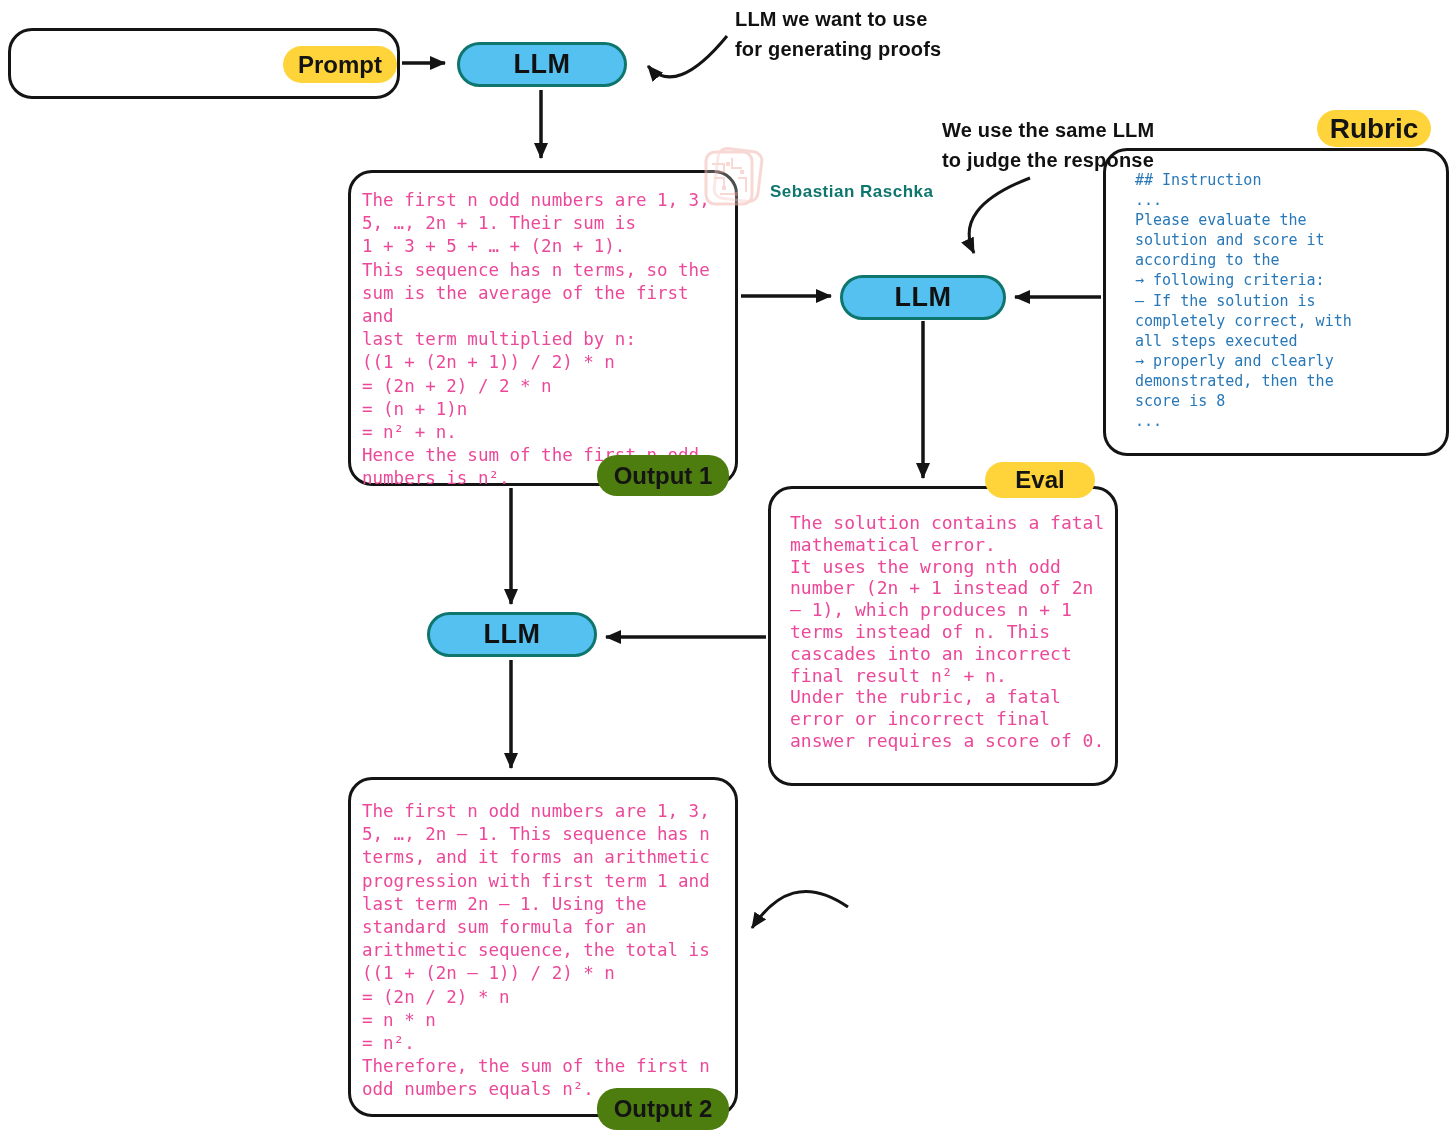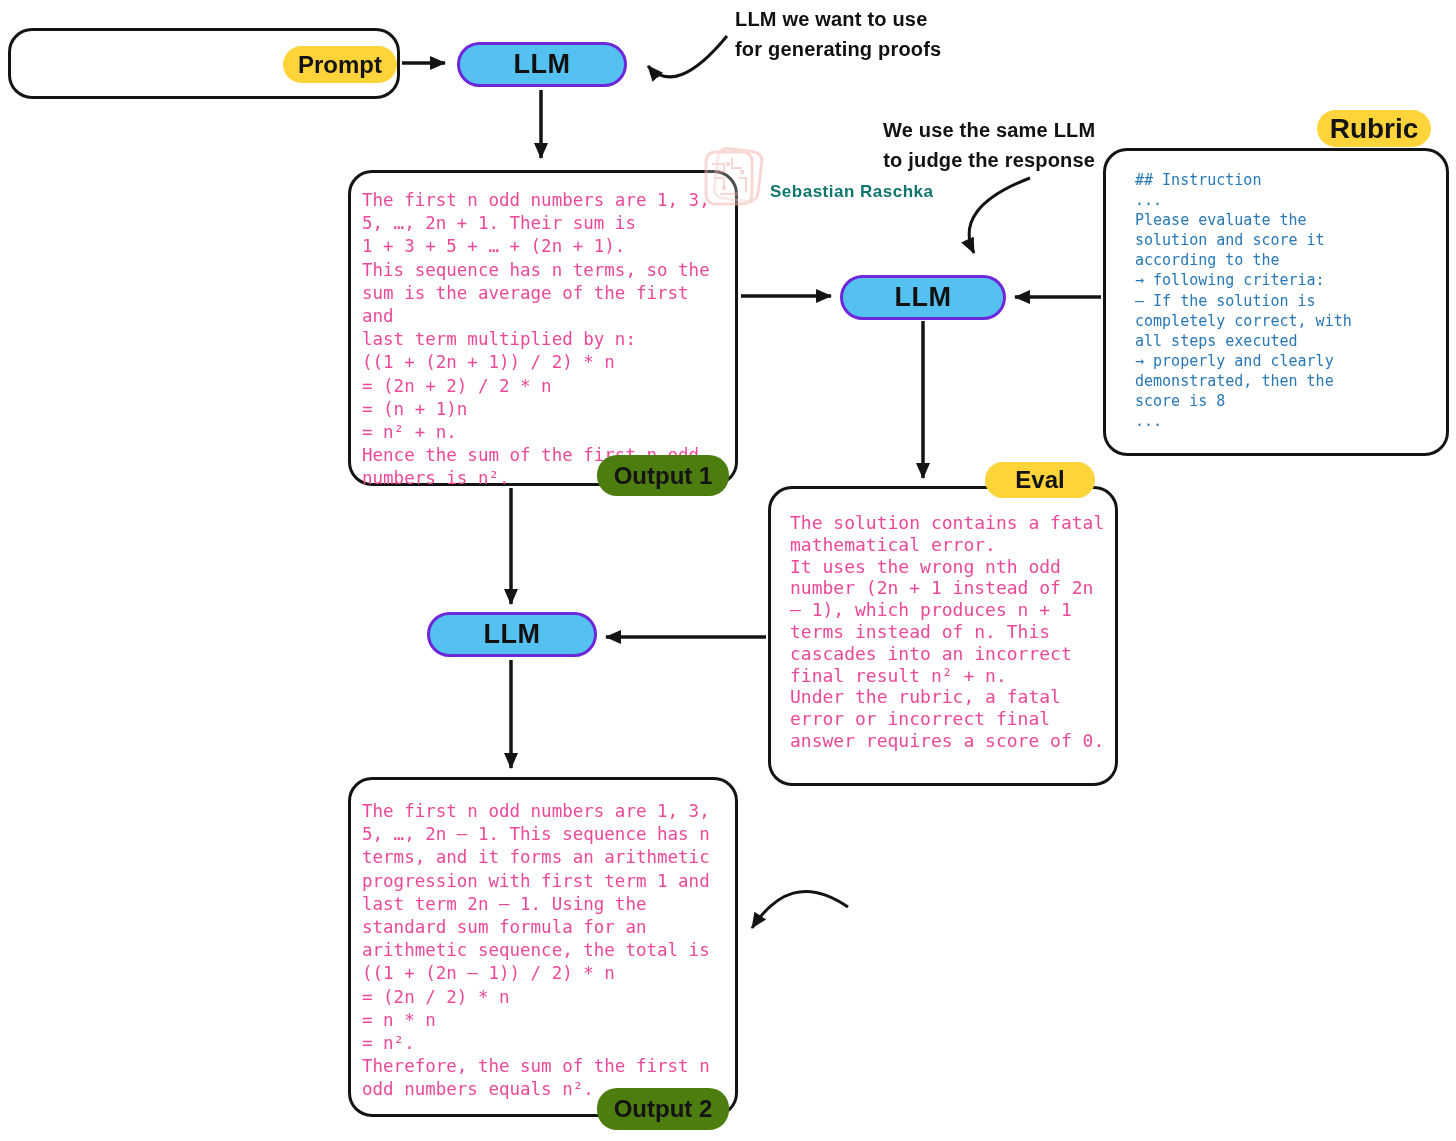--- a/index.html
+++ b/index.html
@@ -19,21 +19,21 @@
   .red-text{color:#ec4899;}
   .badge{
     position:absolute;display:flex;align-items:center;justify-content:center;
     border-radius:20px;font-weight:bold;color:#141414;z-index:4;
     font-family:"Liberation Sans",sans-serif;
   }
   .badge.yellow{background:#ffd43b;}
   .badge.green{background:#4d7c0f;}
   .pill{
     position:absolute;display:flex;align-items:center;justify-content:center;
-    background:#55c1f0;border:3px solid #6d28d9;border-radius:24px;
+    background:#55c1f0;border:3px solid #0f766e;border-radius:24px;
     font-weight:bold;font-size:27px;color:#111;z-index:2;box-sizing:border-box;
     letter-spacing:0.5px;
   }
   .anno{
     position:absolute;font-weight:bold;color:#111;font-size:20px;line-height:30px;
     white-space:pre-line;z-index:3;letter-spacing:0.2px;
   }
   #arrows{position:absolute;left:0;top:0;z-index:3;pointer-events:none;}
   .wm-text{
     position:absolute;font-weight:bold;font-size:17px;color:#0f766e;z-index:5;
@@ -85,21 +85,21 @@
 ((1 + (2n + 1)) / 2) * n
 = (2n + 2) / 2 * n
 = (n + 1)n
 = n² + n.
 Hence the sum of the first n odd
 numbers is n².</div>
   <div class="badge green" style="left:597px;top:455px;width:132px;height:41px;font-size:24px;">Output 1</div>
 
   <div class="pill" style="left:840px;top:275px;width:166px;height:45px;">LLM</div>
 
-  <div class="anno" style="left:883px;top:115px;text-align:center;">We use the same LLM
+  <div class="anno" style="left:942px;top:115px;">We use the same LLM
 to judge the response</div>
 
   <div class="box" style="left:1103px;top:148px;width:346px;height:308px;"></div>
   <div class="mono blue-text" style="left:1135px;top:170px;width:300px;font-size:15px;line-height:20.1px;">## Instruction
 ...
 Please evaluate the
 solution and score it
 according to the
 → following criteria:
 – If the solution is

